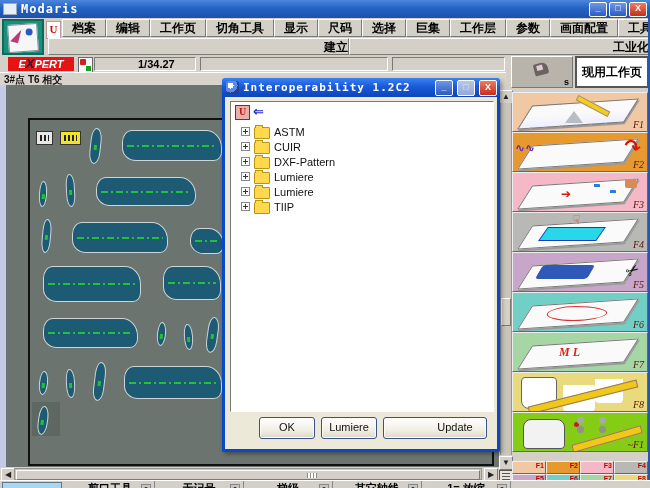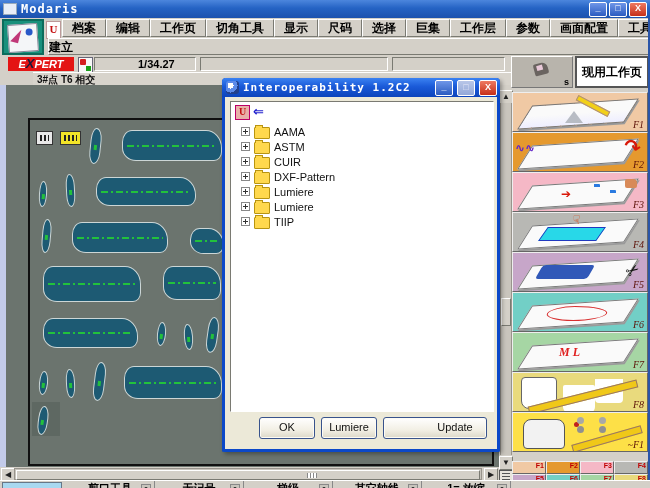--- a/index.html
+++ b/index.html
@@ -19,21 +19,21 @@
   .winbtn{width:16px;height:13px;border:1px solid #fff;border-radius:2px;
     background:linear-gradient(180deg,#6f96e8,#2c5cc0);color:#fff;
     font:bold 9px "Liberation Sans",sans-serif;text-align:center;line-height:11px;}
   .winbtn.close{background:linear-gradient(180deg,#ee7a62,#c62f18);}
 
   
   #menurow{position:absolute;left:62px;top:19px;right:4px;height:36px;display:flex;}
   .menu-btn{flex:0 0 auto;padding:0 9px;height:18px;box-sizing:border-box;
     font:bold 12px "Liberation Sans",sans-serif;line-height:17px;color:#000;}
   #grouprow{position:absolute;left:48px;top:38px;right:0;height:17px;display:flex;}
-  .group-btn{flex:1;font:bold 12px "Liberation Sans",sans-serif;text-align:left;
+  .group-btn{flex:1;font:bold 12px "Liberation Sans",sans-serif;text-align:right;
     line-height:16px;box-sizing:border-box;}
 
   #logo{position:absolute;left:2px;top:19px;width:42px;height:36px;background:#18907c;
     border:2px solid #0c6c5c;box-sizing:border-box;}
   #logo .pg{position:absolute;left:4px;top:3px;width:28px;height:26px;background:#f4f6f8;
     border:1px solid #889;transform:rotate(-4deg);}
   #logo .pg i{position:absolute;left:3px;top:3px;width:0;height:0;
     border-left:8px solid transparent;border-bottom:14px solid #c03878;transform:rotate(18deg);}
   #logo .pg b{position:absolute;right:4px;top:4px;width:7px;height:7px;border-radius:50%;background:#2858c8;}
   #ulogo{position:absolute;left:46px;top:21px;width:13px;height:16px;background:#fff;
@@ -46,21 +46,21 @@
     color:#fff;font:bold italic 11px "Liberation Sans",sans-serif;text-align:center;line-height:13px;}
   #expert b{color:#1a1a3a;font-size:13px;}
   #flagicon{position:absolute;left:78px;top:1px;width:13px;height:14px;background:#f8f8f8;
     border:1px solid #667;}
   #flagicon i{position:absolute;left:1px;top:1px;width:6px;height:6px;background:#d42020;border-radius:1px;}
   #flagicon b{position:absolute;right:1px;bottom:1px;width:5px;height:5px;background:#18a018;}
   .scalefield{position:absolute;top:1px;height:14px;box-sizing:border-box;
     font:bold 11px "Liberation Sans",sans-serif;line-height:12px;padding-left:4px;background:#d4d0c8;}
   #statusrow{position:absolute;left:0;top:72px;width:506px;height:13px;background:#d8d4cc;
     border-top:1px solid #fff;font:bold 10px "Liberation Sans",sans-serif;line-height:13px;
-    padding-left:4px;box-sizing:border-box;color:#111;margin-left:33px;}
+    padding-left:4px;box-sizing:border-box;color:#111;}
 
   
   #leftstrip{position:absolute;left:0;top:85px;width:6px;height:396px;background:#c3cbe9;}
   #canvas{position:absolute;left:6px;top:85px;width:493px;height:382px;background:#6b746e;overflow:hidden;}
   #sheet{position:absolute;left:22px;top:33px;width:462px;height:344px;border:2px solid #101010;}
   .piece{position:absolute;background:#1d5a73;border:1px solid #ccd6d6;box-sizing:border-box;}
   .wide{border-radius:10px 16px 8px 14px / 12px 18px 9px 13px;}
   .wide::after{content:'';position:absolute;left:4px;right:4px;top:50%;height:2px;margin-top:-1px;
     background:repeating-linear-gradient(90deg,#22c13c 0 7px,transparent 7px 10px,#22c13c 10px 12px,transparent 12px 15px);}
   .strip{border-radius:45% 55% 50% 50% / 12px 12px 12px 12px;}
@@ -223,20 +223,21 @@
       <span class="menu-btn raised">尺码</span>
       <span class="menu-btn raised">选择</span>
       <span class="menu-btn raised">巨集</span>
       <span class="menu-btn raised">工作层</span>
       <span class="menu-btn raised">参数</span>
       <span class="menu-btn raised">画面配置</span>
       <span class="menu-btn raised">工具</span>
     </div>
   <div id="grouprow">
       <span class="group-btn raised">建立</span>
+      <span class="group-btn raised">工业化</span>
     </div>
 
   <div id="expertrow">
     <div id="expert"><span>E</span><b>X</b><span>PERT</span></div>
     <div id="flagicon">
         <i></i>
         <b></b>
       </div>
     <div class="scalefield sunken" style="left:94px;width:102px;padding-left:43px;">1/34.27</div>
     <div class="scalefield sunken" style="left:200px;width:188px;"></div>
@@ -343,21 +344,21 @@
         <div class="sheet"></div>
         <span class="a1">ML</span>
         <span class="a2"></span>
         <span class="fkey">F7</span>
       </div>
       <div class="tile t-machine" style="background: rgb(233, 218, 125);">
         <span class="a1"></span>
         <span class="a2"></span>
         <span class="fkey">F8</span>
       </div>
-      <div class="tile t-fit" style="background: #fde047;">
+      <div class="tile t-fit" style="background: #84cc16;">
         <span class="a1"></span>
         <span class="a2"></span>
         <span class="a3"></span>
         <span class="fkey">~F1</span>
       </div>
     </div>
   <div class="minirow" id="minirow1" style="top:461px;">
       <div class="mini" style="background: rgb(240, 201, 164);">
         <span>F1</span>
       </div>
@@ -399,25 +400,20 @@
     </div>
     <div id="dtree">
       <div id="treetools">
         <span id="uicon2">U</span>
         <span id="backarrow">⇐</span>
       </div>
       <div id="treerows">
           <div class="trow">
             <span class="expander"></span>
             <span class="folder"></span>
-            <span class="tlabel">AAMA</span>
-          </div>
-          <div class="trow">
-            <span class="expander"></span>
-            <span class="folder"></span>
             <span class="tlabel">ASTM</span>
           </div>
           <div class="trow">
             <span class="expander"></span>
             <span class="folder"></span>
             <span class="tlabel">CUIR</span>
           </div>
           <div class="trow">
             <span class="expander"></span>
             <span class="folder"></span>

